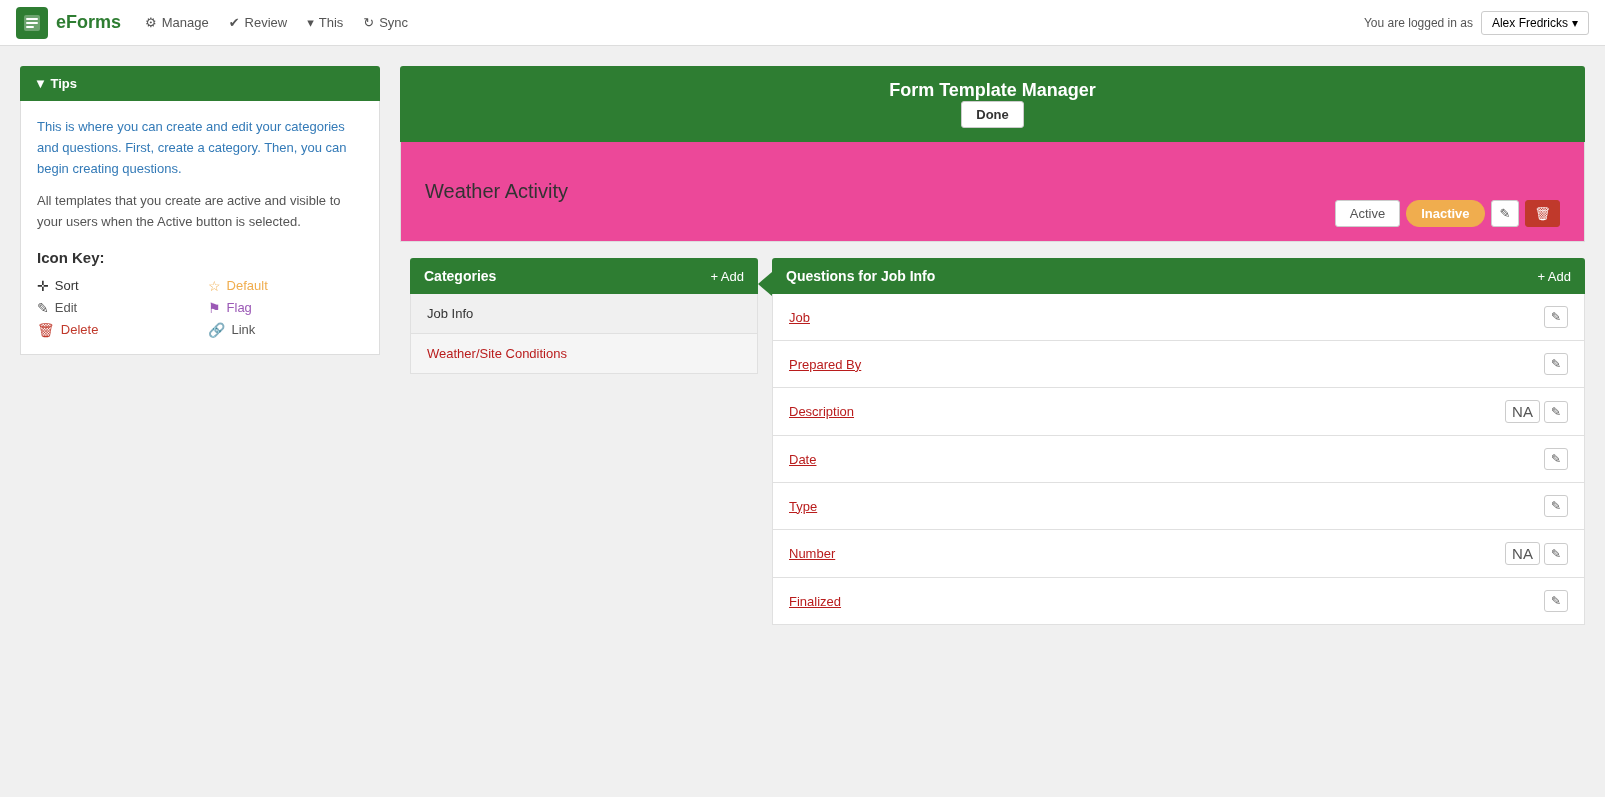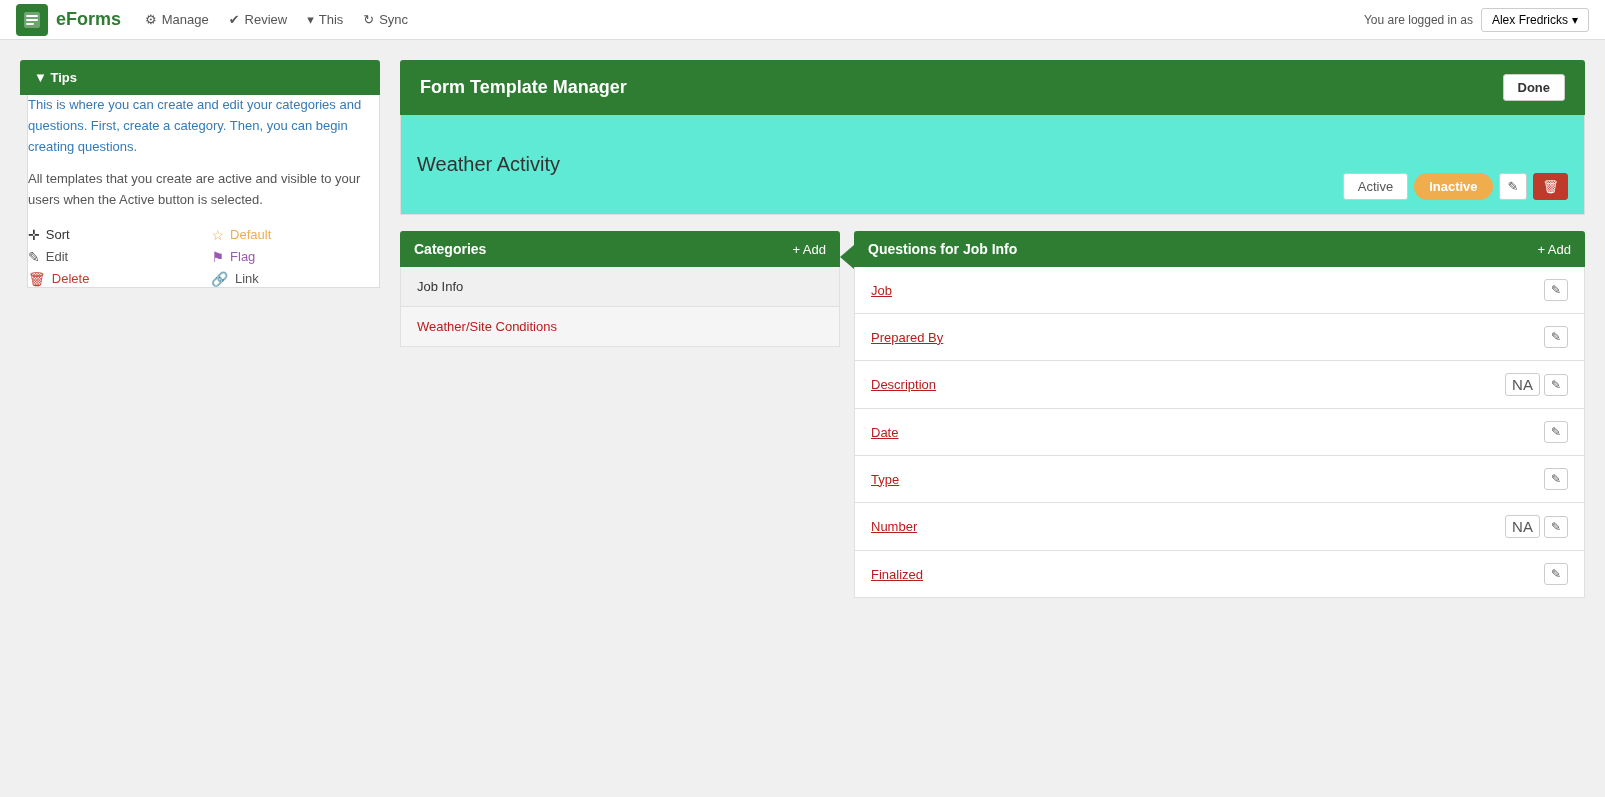--- a/index.html
+++ b/index.html
@@ -2,21 +2,21 @@
 <html><head>
   <meta charset="utf-8">
   <style>
     * { box-sizing: border-box; margin: 0; padding: 0; }
     body { font-family: Arial, sans-serif; font-size: 13px; background: #f0f0f0; color: #333; }
 
     
     .top-nav {
       background: #fff;
       border-bottom: 1px solid #ddd;
-      height: 40px;
+      height: 46px;
       display: flex;
       align-items: center;
       padding: 0 16px;
       gap: 24px;
     }
     .nav-brand {
       display: flex;
       align-items: center;
       gap: 8px;
       font-size: 18px;
@@ -86,21 +86,21 @@
       border-radius: 3px 3px 0 0;
       font-weight: bold;
       display: flex;
       align-items: center;
       gap: 6px;
     }
     .tips-body {
       background: white;
       border: 1px solid #ddd;
       border-top: none;
-      margin-left: 7px;
+      padding: 16px;
     }
     .tips-text {
       color: #337ab7;
       font-size: 13px;
       line-height: 1.6;
       margin-bottom: 12px;
     }
     .tips-text-black {
       color: #555;
       font-size: 13px;
@@ -139,40 +139,41 @@
       flex: 1;
     }
     .form-template-header {
       background: #2e7d32;
       color: white;
       padding: 14px 20px;
       border-radius: 3px 3px 0 0;
       display: flex;
       align-items: center;
       justify-content: space-between;
+      flex-direction: column;
     }
     .form-template-header h2 {
       font-size: 18px;
       font-weight: bold;
     }
     .done-btn {
       background: white;
       color: #333;
       border: 1px solid #ccc;
       padding: 5px 14px;
       border-radius: 3px;
       cursor: pointer;
       font-size: 13px;
       font-weight: bold;
     }
     .form-title-bar {
-      background: #5eead4;
+      background: #ec4899;
       border: 1px solid #ddd;
       border-top: none;
-      padding: 14px 16px;
+      padding: 14px 24px;
       display: flex;
       align-items: center;
       justify-content: space-between;
       margin-bottom: 16px;
     }
     .form-title-text {
       font-size: 20px;
       color: #333;
     }
     .form-title-actions {
@@ -219,22 +220,23 @@
       font-size: 13px;
     }
 
     
     .categories-questions {
       display: flex;
       gap: 0;
       align-items: flex-start;
     }
     .categories-panel {
-      width: 440px;
+      width: 348px;
       flex-shrink: 0;
+      margin-left: 10px;
     }
     .panel-header {
       background: #2e7d32;
       color: white;
       padding: 10px 14px;
       display: flex;
       align-items: center;
       justify-content: space-between;
       border-radius: 3px 3px 0 0;
     }
@@ -365,20 +367,21 @@
 
 <div class="main-content">
 
   <div class="tips-panel">
     <div class="tips-header">
       <span>▼ Tips</span>
     </div>
     <div class="tips-body">
       <p class="tips-text">This is where you can create and edit your categories and questions. First, create a category. Then, you can begin creating questions.</p>
       <p class="tips-text-black">All templates that you create are active and visible to your users when the Active button is selected.</p>
+      <div class="icon-key-title">Icon Key:</div>
       <div class="icon-key-grid">
         <div class="icon-key-item">
           <span class="icon-sym icon-sort">✛</span>
           <span>Sort</span>
         </div>
         <div class="icon-key-item">
           <span class="icon-sym icon-default">☆</span>
           <span style="color:#f0ad4e;">Default</span>
         </div>
         <div class="icon-key-item">

